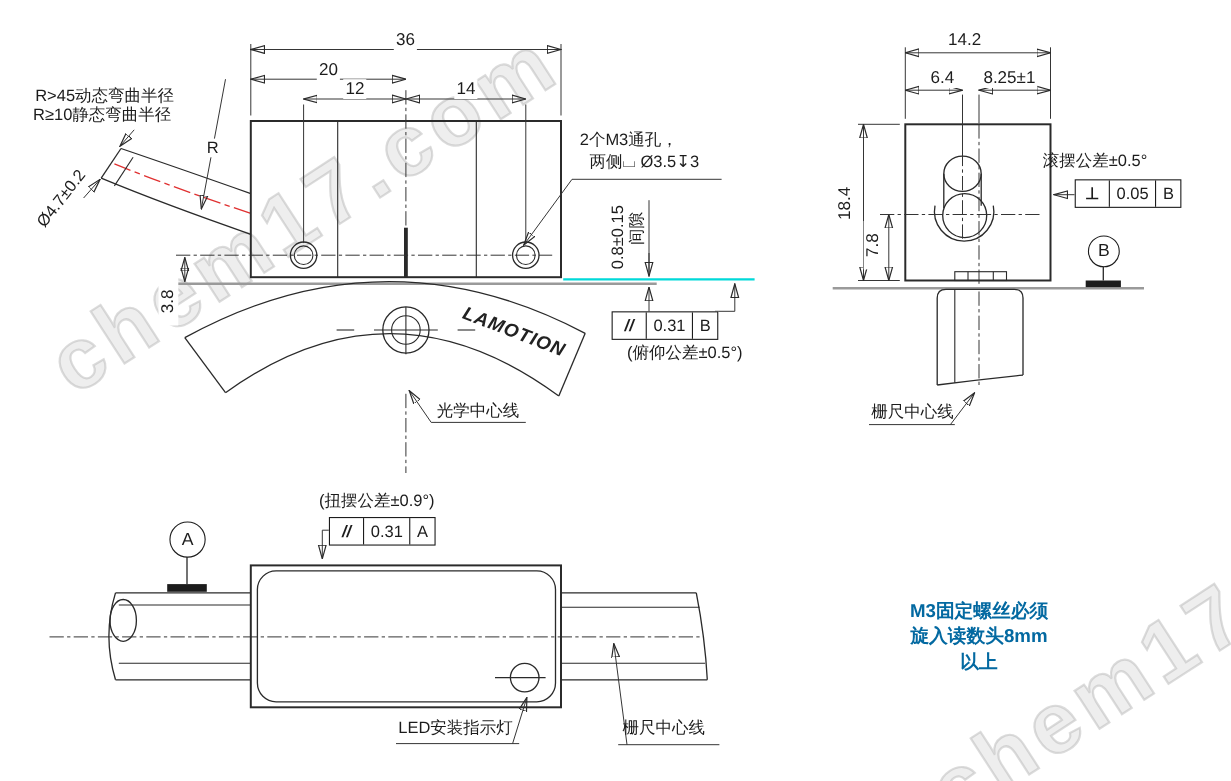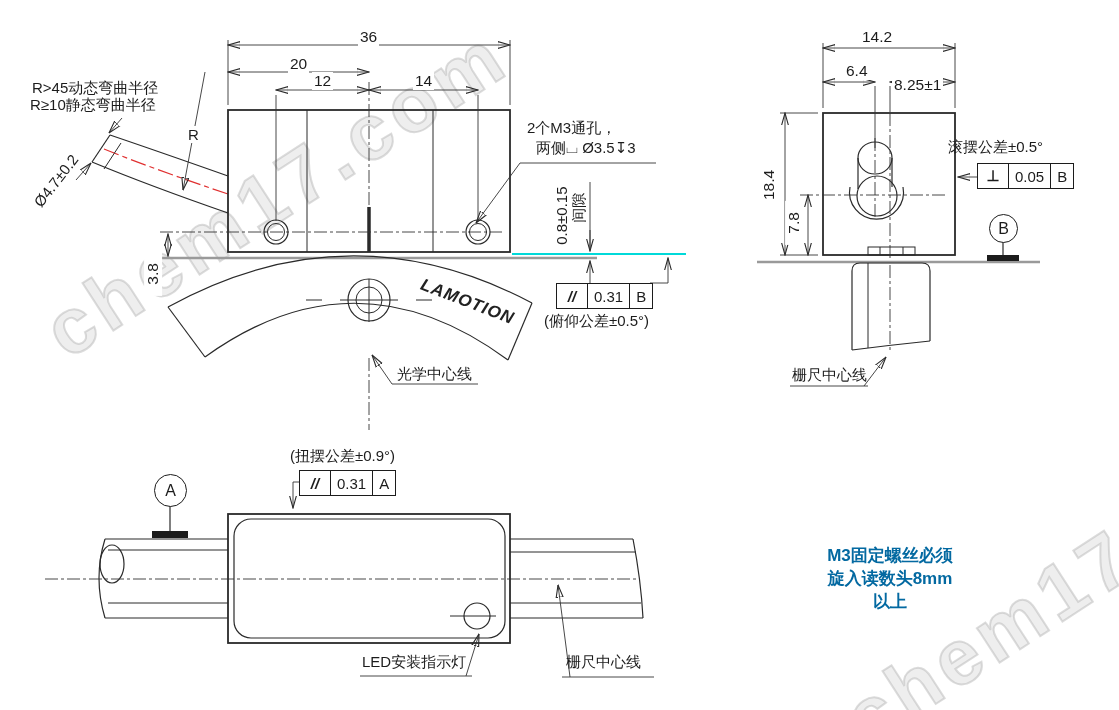--- a/index.html
+++ b/index.html
@@ -202,29 +202,29 @@
   <div class="lbl" style="left:536px;top:139px;">两侧⌴ Ø3.5↧3</div>
 
   <div class="lbl rot90" style="left:517px;top:207px;width:90px;">0.8±0.15</div>
   <div class="lbl rot90" style="left:549px;top:199px;width:60px;">间隙</div>
 
   <div class="fcf" style="left:556px;top:283px;">
     <span class="sym">//</span>
     <span>0.31</span>
     <span>B</span>
   </div>
-  <div class="lbl" style="left:544px;top:312px;">(俯仰公差±0.5°)</div>
+  <div class="lbl" style="left:570px;top:312px;">(俯仰公差±0.5°)</div>
 
   <div class="brand" style="left:418px;top:292px;">LAMOTION</div>
 
   <div class="lbl" style="left:397px;top:365px;">光学中心线</div>
 
   <div class="lbl num center" style="left:855px;top:28px;width:40px;">14.2</div>
   <div class="lbl num" style="left:832px;top:62px;margin-left:12px;">6.4</div>
-  <div class="lbl num" style="left:892px;top:76px;">8.25±1</div>
+  <div class="lbl num" style="left:892px;top:62px;">8.25±1</div>
   <div class="lbl num rot90" style="left:746px;top:176px;width:42px;">18.4</div>
   <div class="lbl num rot90" style="left:772px;top:214px;width:40px;">7.8</div>
 
   <div class="lbl" style="left:948px;top:138px;">滚摆公差±0.5°</div>
   <div class="fcf" style="left:977px;top:163px;">
     <span class="sym" style="font-style:normal;">⊥</span>
     <span>0.05</span>
     <span>B</span>
   </div>
 

